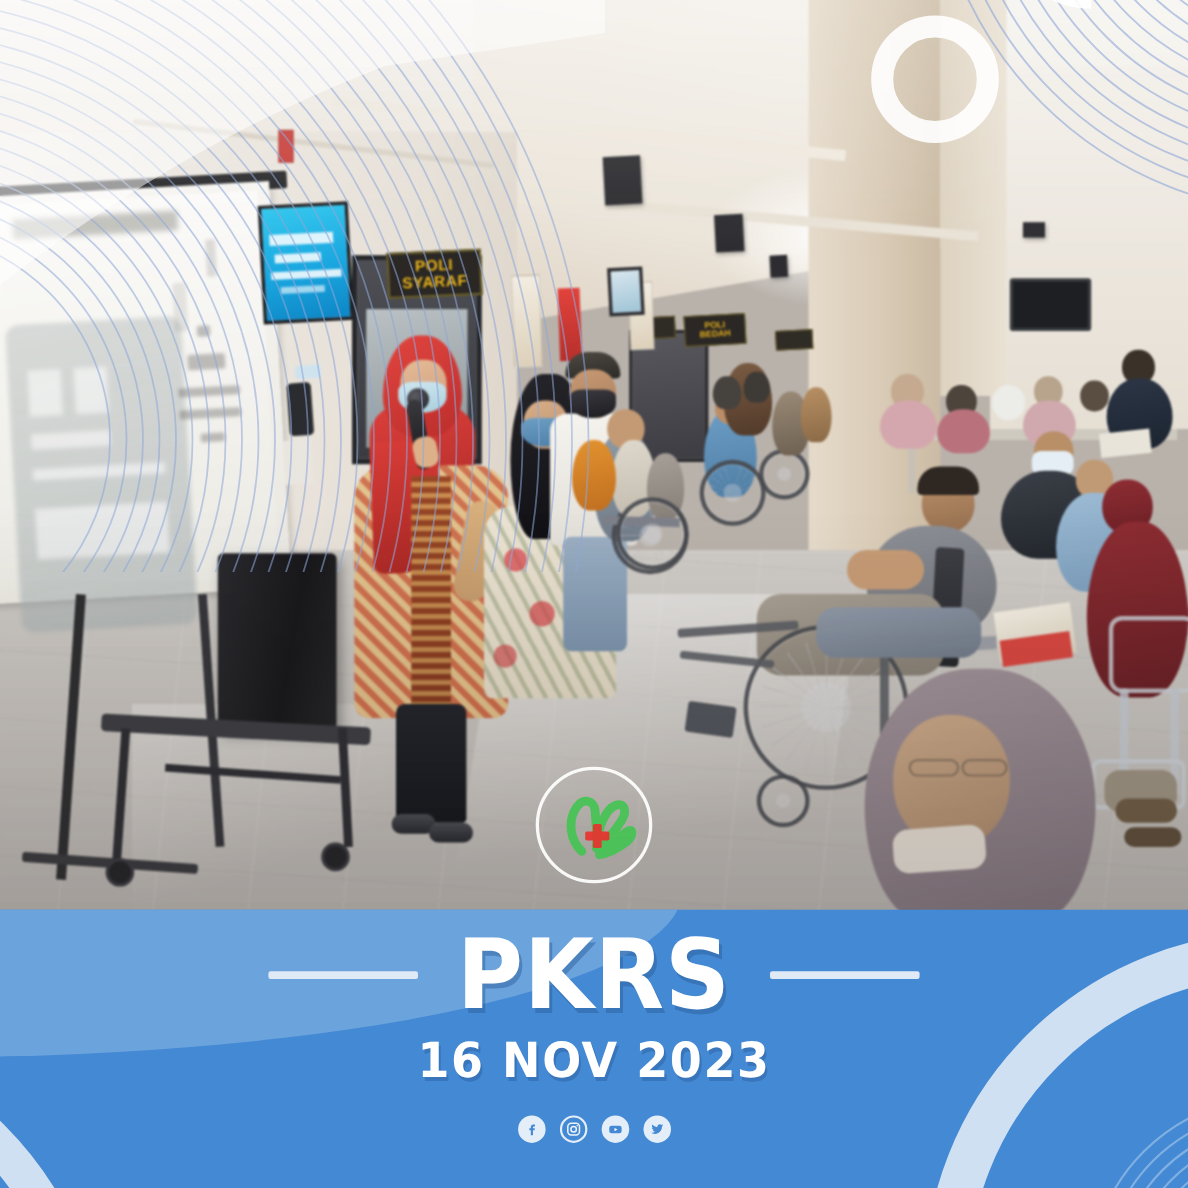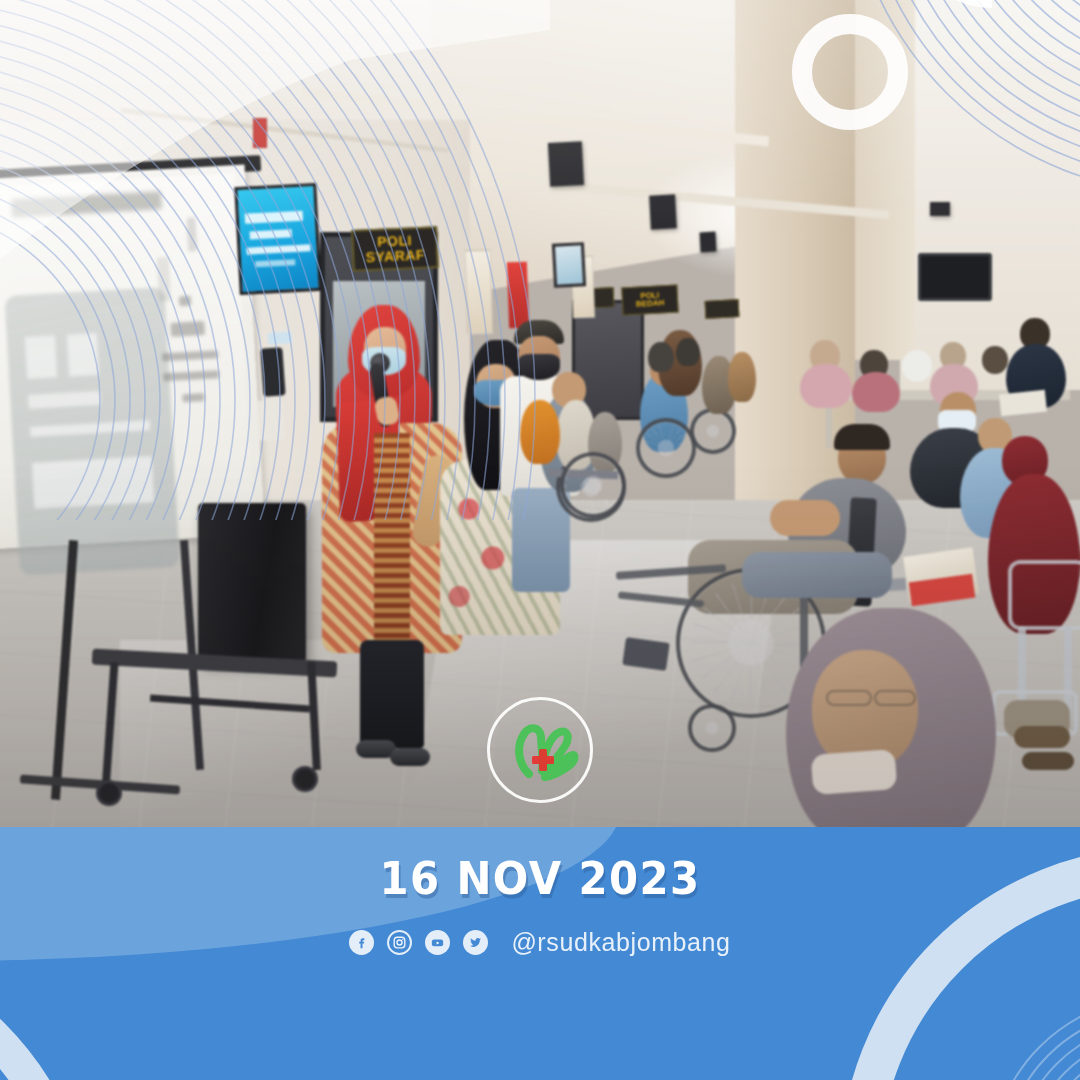--- a/index.html
+++ b/index.html
@@ -738,20 +738,25 @@
         <circle cx="400" cy="370" r="110"></circle>
           <circle cx="400" cy="370" r="122"></circle>
         <circle cx="400" cy="370" r="134"></circle>
           <circle cx="400" cy="370" r="146"></circle>
         <circle cx="400" cy="370" r="158"></circle>
           <circle cx="400" cy="370" r="170"></circle>
       </g>
     </svg>
 
     <div id="banner-content">
+      <div class="title-row">
+        <div class="dash"></div>
+        <div id="title">PKRS</div>
+        <div class="dash"></div>
+      </div>
 
       <div id="date">16 NOV 2023</div>
 
       <div id="social">
         <span class="sicon fill">
           <svg width="15" height="15" viewBox="0 0 24 24" fill="currentColor">
             <path d="M14.6 8.2h2V5.3h-2.4c-2.4 0-3.7 1.4-3.7 3.7v1.7H8.3v2.9h2.2V21h3.1v-7.4h2.3l.4-2.9h-2.7V9.6c0-.9.3-1.4 1-1.4z"></path>
           </svg>
         </span>
         <span class="sicon outline">
@@ -765,17 +770,16 @@
           <svg width="15" height="15" viewBox="0 0 24 24" fill="currentColor">
             <rect x="3" y="7" width="18" height="11" rx="3.4"></rect>
             <path d="M10.6 10.2l4.4 2.4-4.4 2.4z" fill="#fff"></path>
           </svg>
         </span>
         <span class="sicon fill">
           <svg width="15" height="15" viewBox="0 0 24 24" fill="currentColor">
             <path d="M21 6.4c-.6.3-1.3.5-2 .6.7-.4 1.3-1.1 1.5-2-.7.4-1.4.7-2.2.9-.6-.7-1.6-1.2-2.6-1.2-2 0-3.6 1.6-3.6 3.6 0 .3 0 .6.1.8-3-.2-5.7-1.6-7.5-3.8-.3.6-.5 1.2-.5 1.8 0 1.2.6 2.3 1.6 3-.6 0-1.1-.2-1.6-.4 0 1.7 1.2 3.2 2.9 3.5-.3.1-.6.1-.9.1-.2 0-.4 0-.7-.1.5 1.4 1.8 2.5 3.4 2.5-1.2 1-2.8 1.6-4.5 1.6h-.8C4.3 18.4 6.3 19 8.4 19c6.8 0 10.5-5.6 10.5-10.5v-.5c.7-.5 1.4-1.1 1.9-1.8z"></path>
           </svg>
         </span>
-        <span id="handle">@rsudkabjombang</span>
       </div>
     </div>
   </div>
 </div>
 
 </body></html>

